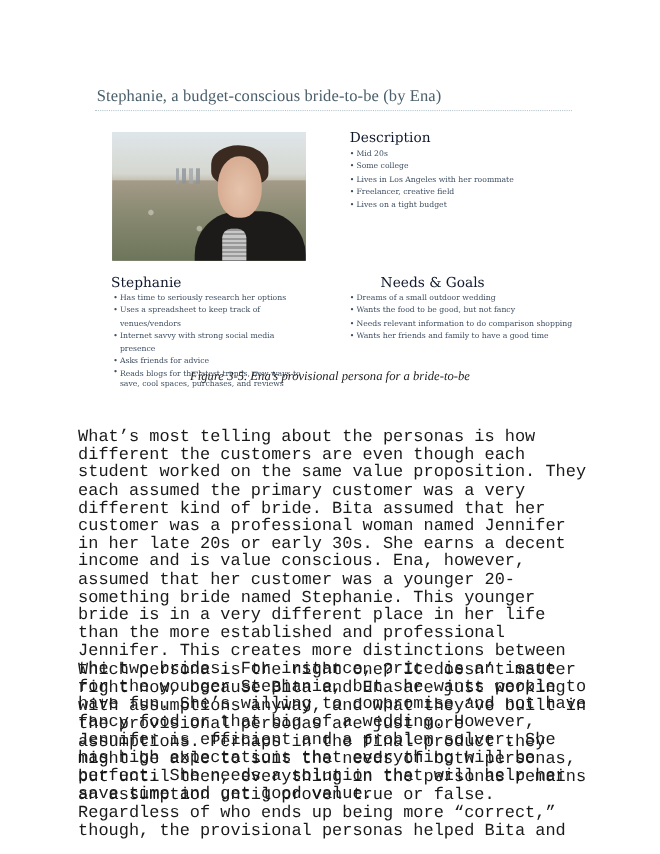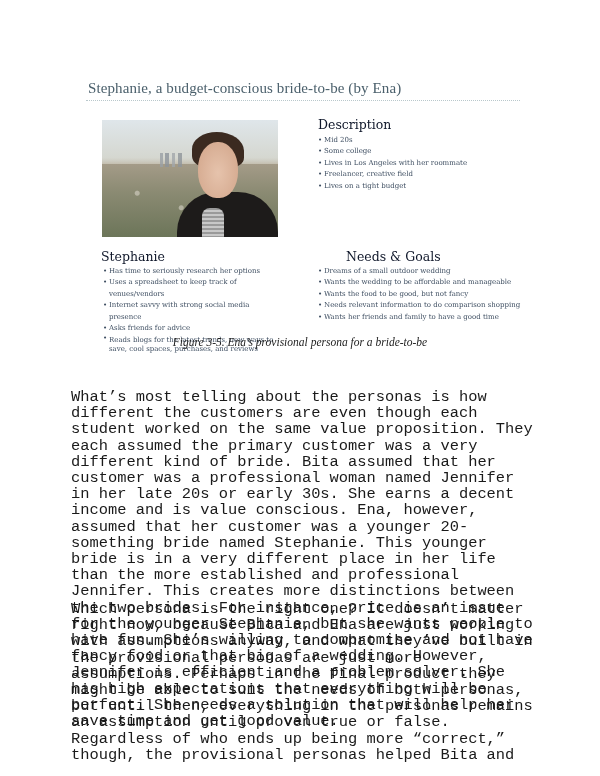--- a/index.html
+++ b/index.html
@@ -85,21 +85,20 @@
     <li>Has time to seriously research her options</li>
     <li>Uses a spreadsheet to keep track of venues/vendors</li>
     <li>Internet savvy with strong social media presence</li>
     <li>Asks friends for advice</li>
     <li style="line-height:9px; padding-top:2px;">Reads blogs for the latest trends, new ways to save, cool spaces, purchases, and reviews</li>
   </ul>
 
   <div class="section-head" style="left:318px; top:249px;margin-left:28px;">Needs &amp; Goals</div>
   <ul class="bullets" style="left:318px; top:266px; width:205px;">
     <li>Dreams of a small outdoor wedding</li>
-    <li>Wants the wedding to be affordable and manageable</li>
     <li>Wants the food to be good, but not fancy</li>
     <li>Needs relevant information to do comparison shopping</li>
     <li>Wants her friends and family to have a good time</li>
   </ul>
 </div>
 
 <div class="caption">Figure 3-5. Ena’s provisional persona for a bride-to-be</div>
 
 <p class="para" style="top:389px;">What’s most telling about the personas is how different the customers are even though each student worked on the same value proposition. They each assumed the primary customer was a very different kind of bride. Bita assumed that her customer was a professional woman named Jennifer in her late 20s or early 30s. She earns a decent income and is value conscious. Ena, however, assumed that her customer was a younger 20-something bride named Stephanie. This younger bride is in a very different place in her life than the more established and professional Jennifer. This creates more distinctions between the two brides. For instance, price is an issue for the younger Stephanie, but she wants people to have fun. She’s willing to compromise and not have fancy food or that big of a wedding. However, Jennifer is efficient and a problem solver. She has high expectations that everything will be perfect. She needs a solution that will help her save time and get good value.</p>
 <p class="para" style="top:601px;">Which persona is the right one? It doesn’t matter right now, because Bita and Ena are just working with assumptions anyway, and what they’ve built in the provisional personas are just more assumptions. Perhaps in the final product they might be able to suit the needs of both personas, but until then, everything in the personas remains an assumption until proven true or false. Regardless of who ends up being more “correct,” though, the provisional personas helped Bita and</p>

